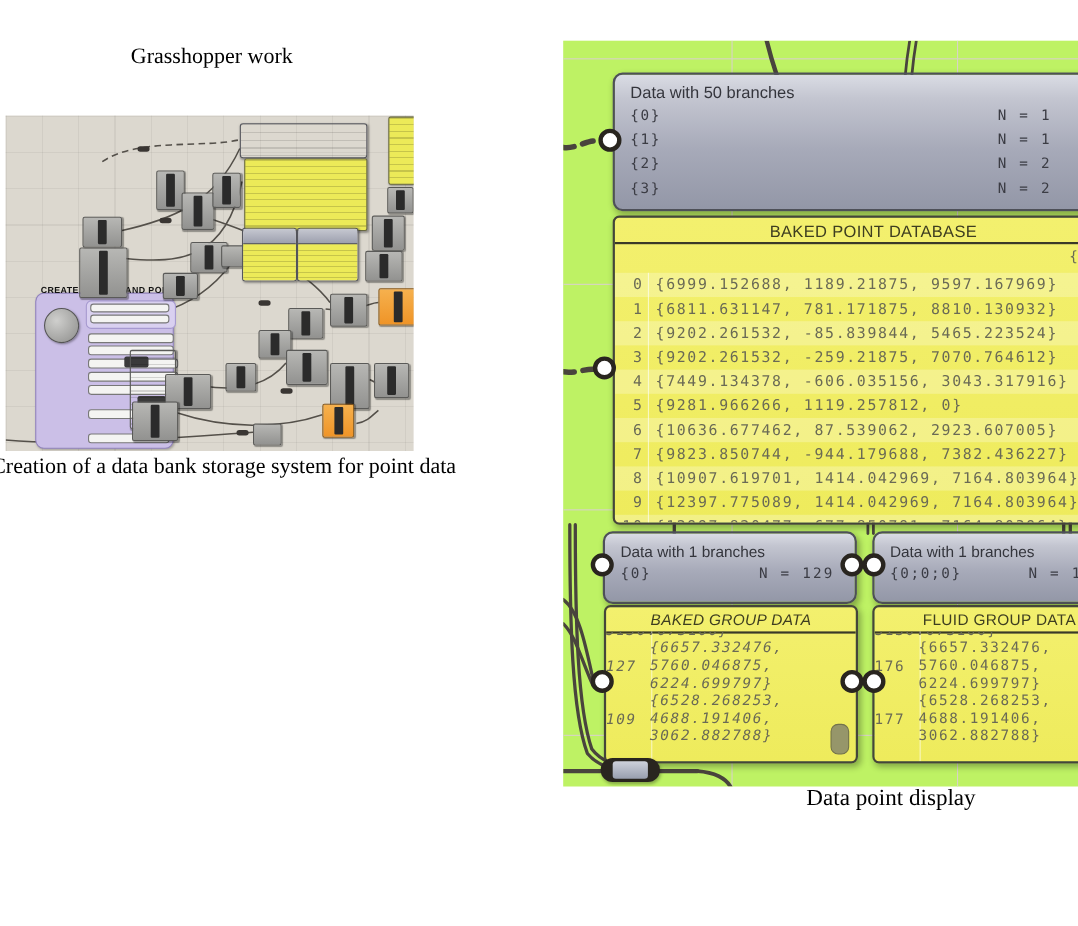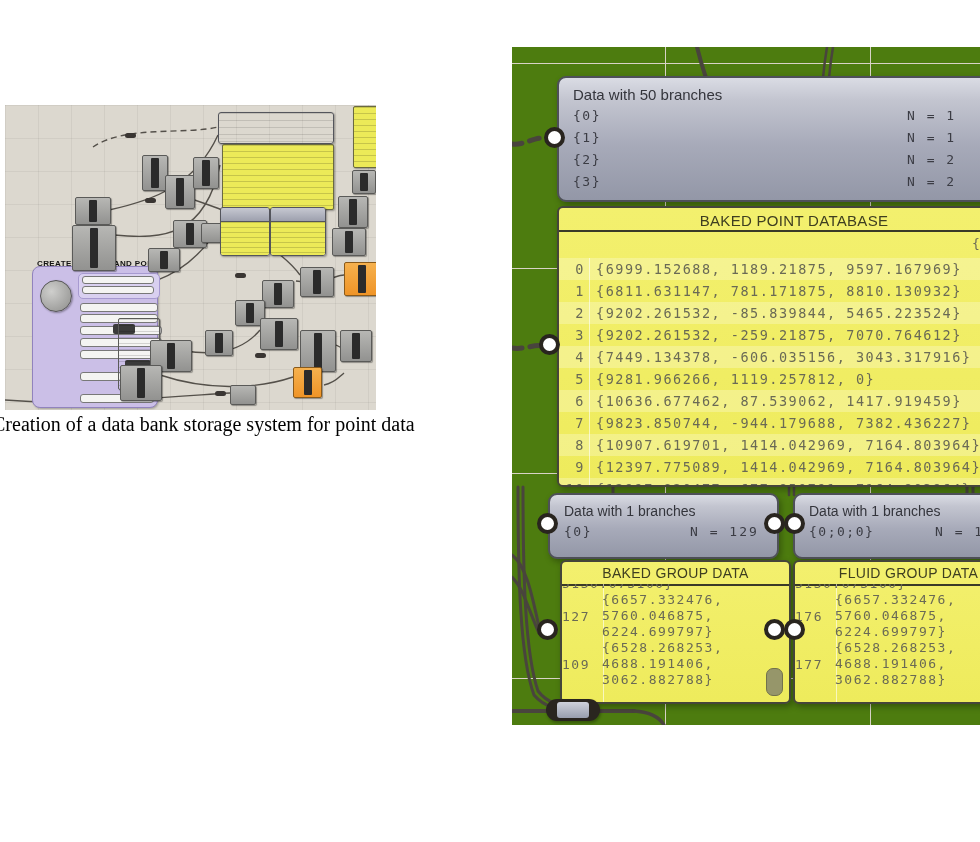--- a/index.html
+++ b/index.html
@@ -26,21 +26,21 @@
     background-image:repeating-linear-gradient(180deg,rgba(0,0,0,.16) 0 1px,transparent 1px 5px);}
   .purple-grp{position:absolute;background:#cbbfe7;border:1px solid #9183bd;border-radius:8px;box-shadow:1px 1px 2px rgba(0,0,0,.25);}
   .grp-label{position:absolute;font-size:8px;font-weight:bold;color:#111;letter-spacing:.4px;white-space:nowrap;}
   .circle-n{position:absolute;border-radius:50%;background:radial-gradient(circle at 35% 35%,#cfcfcd,#8d8d8b);border:1px solid #555;box-shadow:1px 1px 2px rgba(0,0,0,.35);}
   .mslider{position:absolute;height:7px;background:#f4f4f2;border:1px solid #787878;border-radius:3px;}
   .mchip{position:absolute;background:#3a3a3a;border-radius:2px;}
   .subgrp{position:absolute;background:#d9d0f0;border:1px solid #a79ad0;border-radius:5px;}
   .pill{position:absolute;background:#3a3633;border-radius:3px;}
 
   
-  .zoom-canvas{position:absolute;left:512px;top:37px;width:468px;height:678px;background:#4d7c0f;overflow:hidden;margin-top:10px;}
+  .zoom-canvas{position:absolute;left:512px;top:37px;width:468px;height:678px;background:#bef264;overflow:hidden;}
   .gridline{position:absolute;background:#d8d3c6;}
   .zoom-canvas>svg{position:absolute;left:0;top:0;}
 
   .panel-gray{position:absolute;background:linear-gradient(180deg,#dadce4 0%,#c3c5d0 18%,#a7aab9 55%,#9397a7 100%);
     border:2px solid #4e5058;border-radius:9px;box-shadow:2px 3px 6px rgba(0,0,0,.30);color:#34353c;}
   .pg-title{font-size:15px;padding:8px 0 2px 14px;color:#34353c;}
   .pg-rows{position:relative;}
   .pg-row{position:relative;height:22px;padding-left:14px;font-family:"DejaVu Sans Mono",monospace;font-size:13px;letter-spacing:1.5px;color:#3b3c44;line-height:22px;}
   .pg-row .nval{position:absolute;left:348px;top:0;letter-spacing:2px;}
   .pg-row .nval2{position:absolute;left:140px;top:0;letter-spacing:2px;}
@@ -70,20 +70,21 @@
   .capsule::after{content:"";position:absolute;left:11px;right:11px;top:3px;bottom:3px;background:linear-gradient(#ced1db,#989eae);border-radius:3px;}
   .grip{position:absolute;width:15px;height:26px;background:#96966a;border:1px solid #72724c;border-radius:7px;z-index:5;}
 
   .cap-title{position:absolute;text-align:center;}
 </style>
 </head>
 <body>
 
 <div class="page">
 
+  <div class="serif cap-title" style="left:85px;top:40px;width:215px;font-size:20px;">Grasshopper work</div>
 
   <div class="mini-canvas">
     <svg width="371" height="305">
       <g fill="none" stroke="#54504a" stroke-width="1.4">
         <path d="M88,42 C120,20 180,30 213,22" stroke-dasharray="6 4"></path>
         <path d="M104,105 C150,95 190,80 213,30"></path>
         <path d="M109,130 C160,135 200,130 215,60"></path>
         <path d="M160,85 C190,95 205,100 217,105"></path>
         <path d="M65,190 C130,185 180,180 215,120"></path>
         <path d="M151,240 C190,250 230,255 255,225"></path>
@@ -239,21 +240,21 @@
         <div class="db-row">
             <span class="idx">4</span>
             <span class="val">{7449.134378, -606.035156, 3043.317916}</span>
           </div>
         <div class="db-row">
             <span class="idx">5</span>
             <span class="val">{9281.966266, 1119.257812, 0}</span>
           </div>
         <div class="db-row">
             <span class="idx">6</span>
-            <span class="val">{10636.677462, 87.539062, 1417.919459}</span>
+            <span class="val">{10636.677462, 87.539062, 2923.607005}</span>
           </div>
         <div class="db-row">
             <span class="idx">7</span>
             <span class="val">{9823.850744, -944.179688, 7382.436227}</span>
           </div>
         <div class="db-row">
             <span class="idx">8</span>
             <span class="val">{10907.619701, 1414.042969, 7164.803964}</span>
           </div>
         <div class="db-row">
@@ -276,21 +277,21 @@
     </div>
 
     <div class="panel-gray" style="left:281px;top:446px;width:227px;height:62px;">
       <div class="pg-title" style="font-size:14px;">Data with 1 branches</div>
       <div class="pg-row">
         <span>{0;0;0}</span>
         <span class="nval2">N = 1</span>
       </div>
     </div>
 
-    <div class="panel-yellow" style="left:48px;top:513px;width:227px;height:140px;">
+    <div class="panel-yellow" style="left:37px;top:513px;width:227px;height:140px;font-style:italic;">
       <div class="py-head">BAKED GROUP DATA</div>
       <div class="vsep" style="left:41px;top:22px;bottom:0;"></div>
       <div class="gp-body mono">
         <div class="gp-clip">5130.073100}</div>
         <div class="gp-rec">
           <span class="gp-idx">127</span>
           <span class="gp-lines">
             <span class="gp-line">{6657.332476,</span>
             <span class="gp-line">5760.046875,</span>
             <span class="gp-line">6224.699797}</span>
@@ -337,14 +338,15 @@
     <span class="port" style="left:25px;top:466px;"></span>
     <span class="port" style="left:252px;top:466px;"></span>
     <span class="port" style="left:272px;top:466px;"></span>
     <span class="port" style="left:25px;top:572px;"></span>
     <span class="port" style="left:252px;top:572px;"></span>
     <span class="port" style="left:272px;top:572px;"></span>
 
     <div class="capsule" style="left:34px;top:652px;"></div>
   </div>
 
+  <div class="serif cap-title" style="left:690px;top:713px;width:240px;font-size:21px;">Data point display</div>
 
 </div>
 
 </body></html>

